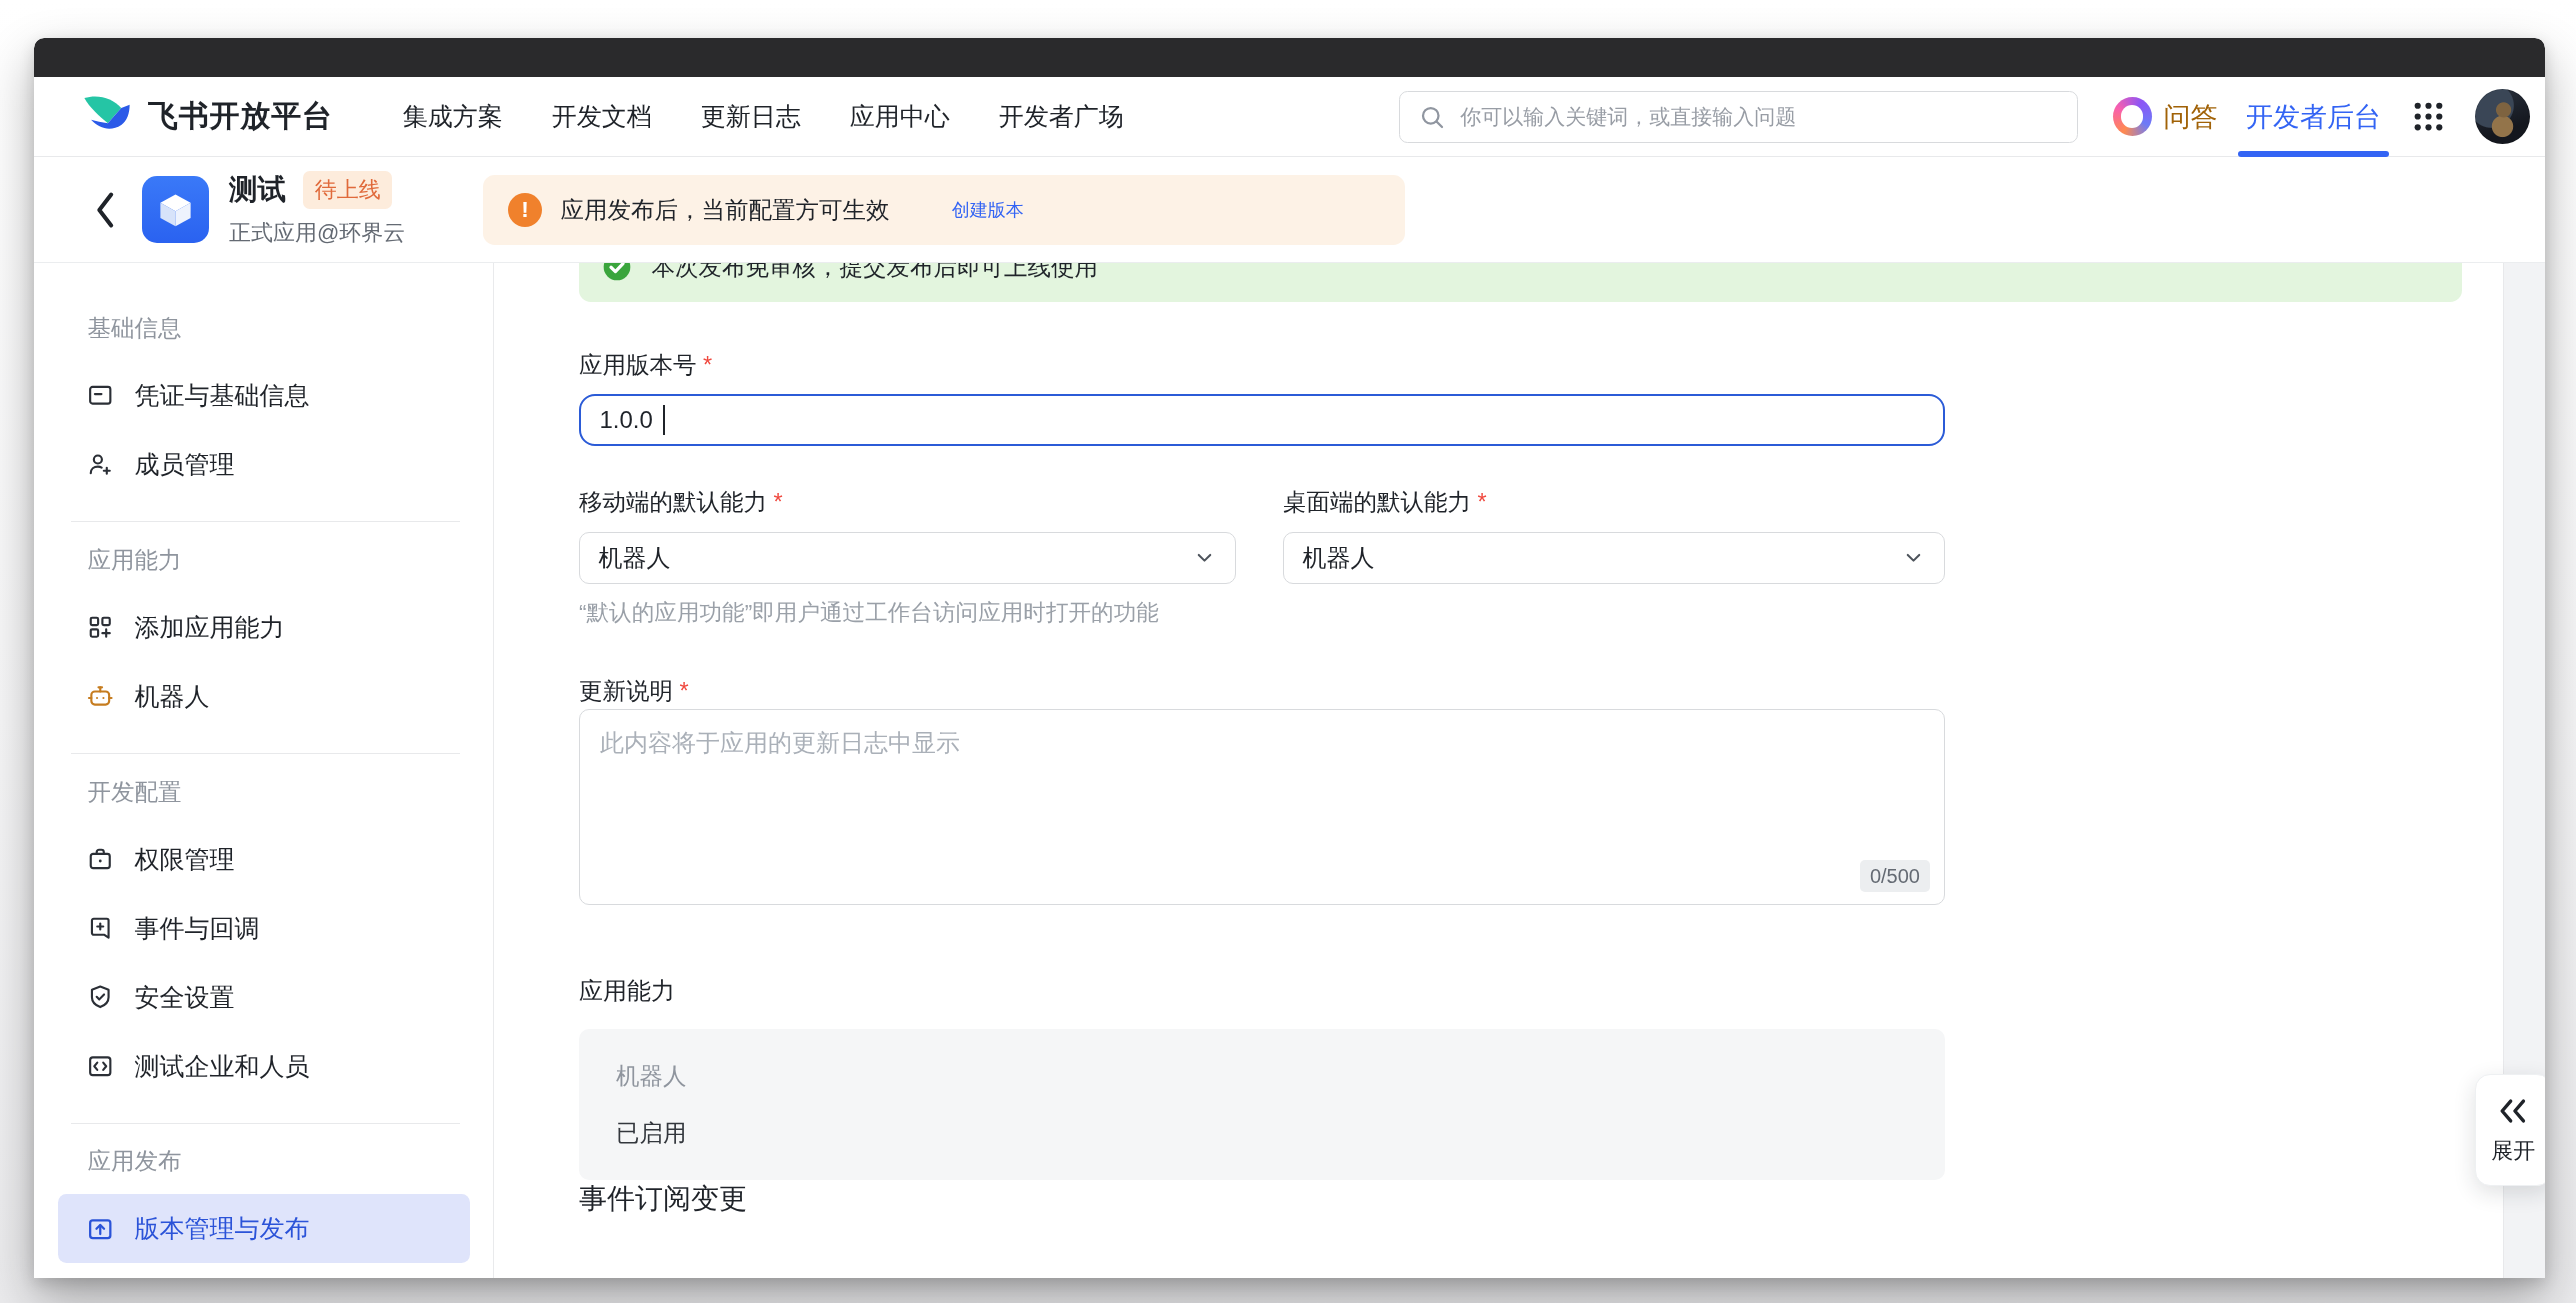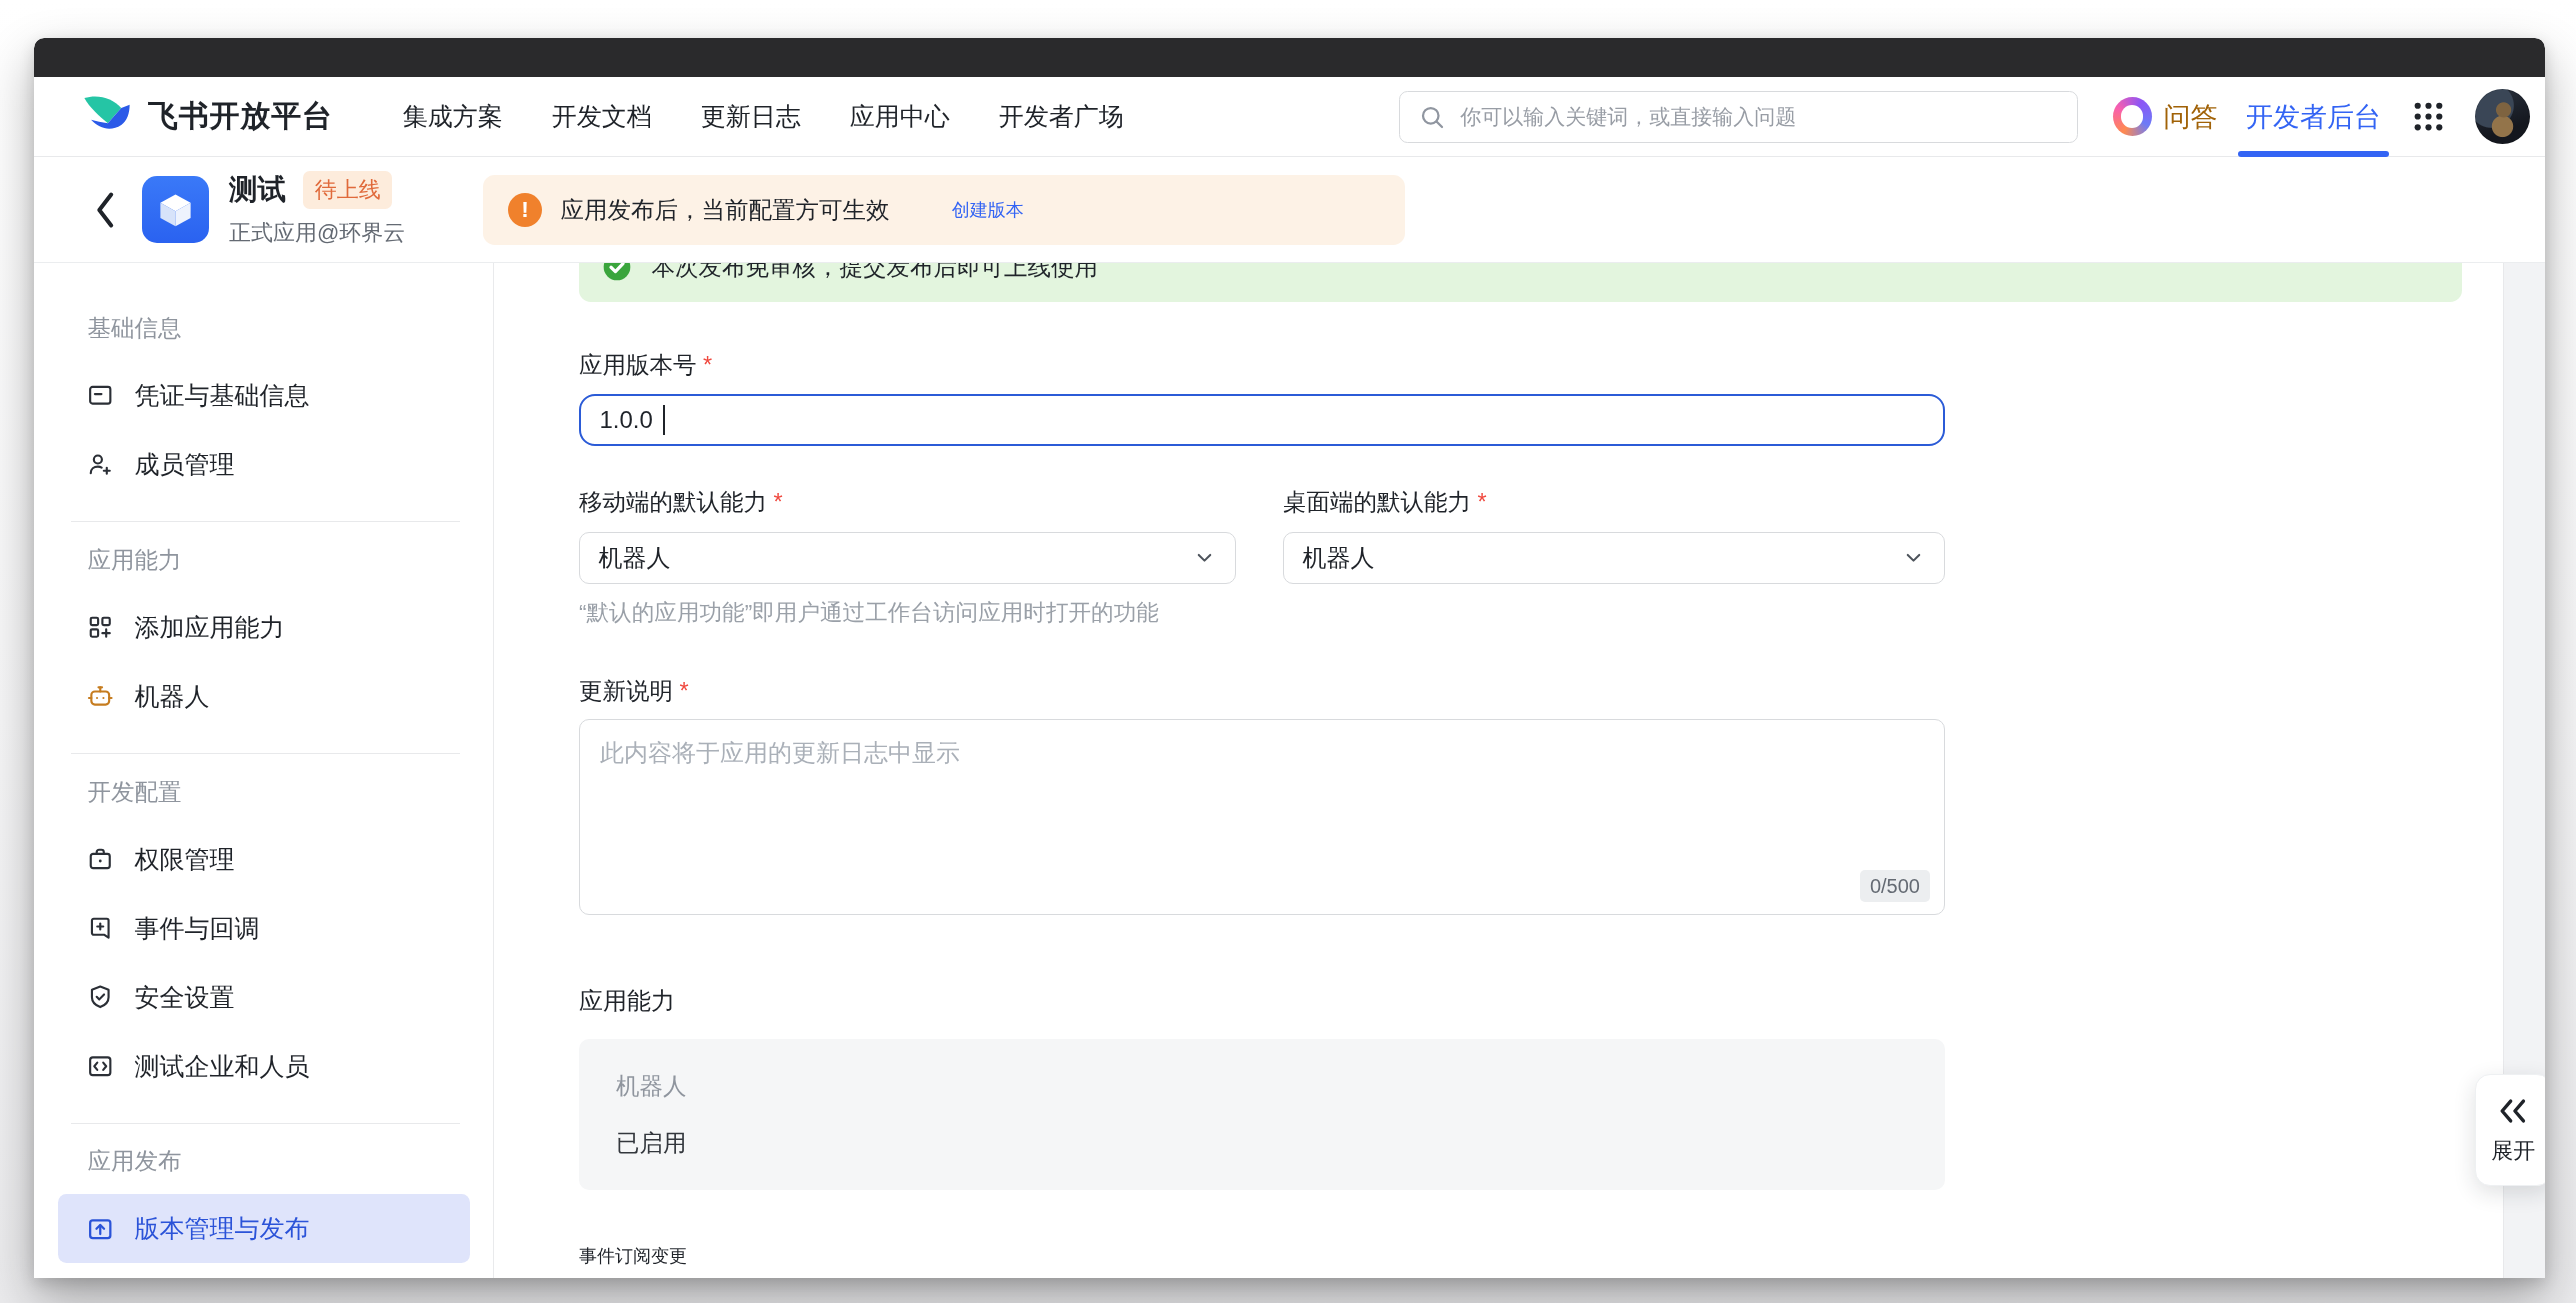--- a/index.html
+++ b/index.html
@@ -72,29 +72,29 @@
   .flabel{font-size:23.5px;margin-top:47px}
   .req::after{content:" *";color:#f0493f}
   .vwrap{position:relative;margin-top:13.4px}
   .vinput{width:1366px;height:52px;border:2.5px solid #2b5bd7;border-radius:16px;font-size:24px;padding:0 18.4px;color:#1f2329;outline:none;font-family:inherit}
   .caret{position:absolute;left:84px;top:11px;width:1.7px;height:30px;background:#1f2329}
   .grid2{display:flex;gap:47px;margin-top:40px}
   .col1{width:657px}.col2{width:662px}
   .flabel2{font-size:23.5px}
   .select{margin-top:13.4px;height:52px;border:1.7px solid #d8dadd;border-radius:10px;display:flex;align-items:center;justify-content:space-between;padding:0 18.4px;font-size:24px;cursor:pointer;background:#fff}
   .hint{margin-top:13.4px;font-size:22.6px;color:#9aa0a8}
-  .tawrap{position:relative;margin-top:12px;width:1366px}
+  .tawrap{position:relative;margin-top:2px;width:1366px}
   textarea{width:1366px;height:196px;border:1.7px solid #d8dadd;border-radius:10px;padding:17px 20px;font-size:24px;font-family:inherit;color:#1f2329;resize:none;outline:none;display:block}
   textarea::placeholder{color:#aab0b8}
   .counter{position:absolute;right:15px;bottom:13.4px;background:#eceef0;border-radius:5px;padding:4.2px 10px;font-size:20px;color:#646a73}
   .captitle{margin-top:70px;font-size:24px}
   .capbox{margin-top:22px;width:1366px;height:151px;background:#f5f6f7;border-radius:10px;padding:0 37px;display:flex;flex-direction:column;justify-content:center;gap:25px}
   .capname{color:#8f959e;font-size:23.5px}
   .capstatus{color:#33373d;font-size:23.5px}
-  .eventtitle{margin-top:54px;font-size:18px}
+  .eventtitle{font-size:28px}
 
   .expand-btn{position:absolute;right:-6.7px;top:811px;width:77px;height:112px;background:#fff;border:0.8px solid #eef0f2;border-radius:15px;box-shadow:0 6.7px 22px rgba(31,35,41,.14);display:flex;flex-direction:column;align-items:center;justify-content:center;gap:8.4px;cursor:pointer}
   .expand-label{font-size:22px;white-space:nowrap}
   svg{display:block}
 </style>
 </head>
 <body>
 
 <div class="window">
   <div class="titlebar"></div>

